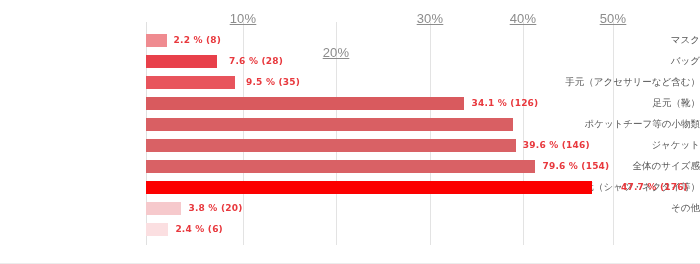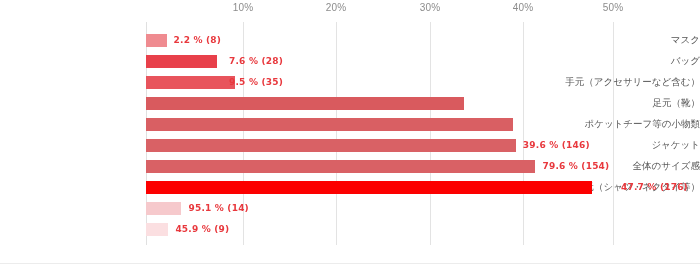--- a/index.html
+++ b/index.html
@@ -41,26 +41,27 @@
     top: 22px;
     width: 1px;
     height: 223px;
     background: #e3e3e3;
   }
   .gridline.axis-base {
     background: #e0e0e0;
   }
   .tick-label {
     position: absolute;
-    top: 2px;
+    top: 11px;
     transform: translateX(-50%);
-    font-size: 10px;
+    font-size: 13px;
     color: #8c8c8c;
     white-space: nowrap;
     letter-spacing: 0.2px;
+    text-decoration: underline;
   }
 
   .row {
     position: absolute;
     left: 0;
     width: 700px;
     height: 21px;
   }
   .cat-label {
     position: absolute;
@@ -103,44 +104,45 @@
 
     <div class="gridline axis-base" style="left:146px;"></div>
 
     <div class="gridline" style="left:243px;"></div>
     <div class="gridline" style="left:336px;"></div>
     <div class="gridline" style="left:430px;"></div>
     <div class="gridline" style="left:523px;"></div>
     <div class="gridline" style="left:613px;"></div>
 
     <div class="tick-label" style="left:243px;">10%</div>
-    <div class="tick-label" style="left:336px;">20%</div>
+    <div class="tick-label" style="left:336px;margin-top:34px;">20%</div>
     <div class="tick-label" style="left:430px;">30%</div>
     <div class="tick-label" style="left:523px;">40%</div>
     <div class="tick-label" style="left:613px;">50%</div>
 
     <div id="rows">
         <div class="row" style="top: 30px;">
           <div class="cat-label">マスク</div>
           <div class="bar" style="left: 146px; width: 20.548px; background: rgb(239, 139, 144);"></div>
           <div class="val-label" style="left: 173.548px; color: rgb(232, 56, 61);">2.2 % (8)</div>
         </div>
         <div class="row" style="top: 51px;">
           <div class="cat-label">バッグ</div>
           <div class="bar" style="left: 146px; width: 70.984px; background: rgb(232, 64, 74);"></div>
           <div class="val-label" style="left: 229px; color: rgb(232, 56, 61); text-align: center;">7.6 % (28)</div>
         </div>
         <div class="row" style="top: 72px;">
           <div class="cat-label">手元（アクセサリーなど含む）</div>
           <div class="bar" style="left: 146px; width: 88.73px; background: rgb(232, 84, 92);"></div>
-          <div class="val-label" style="left: 229px; color: rgb(232, 56, 61); text-align: center;">9.5 % (35)</div>
+          <div class="val-label" style="left: 246px; color: rgb(232, 56, 61); text-align: center;">9.5 % (35)</div>
         </div>
         <div class="row" style="top: 93px;">
           <div class="cat-label">足元（靴）</div>
           <div class="bar" style="left: 146px; width: 318.494px; background: rgb(217, 90, 94);"></div>
+          <div class="val-label" style="left: 471.494px; color: rgb(232, 56, 61);">34.1 % (126)</div>
         </div>
         <div class="row" style="top: 114px;">
           <div class="cat-label">ポケットチーフ等の小物類</div>
           <div class="bar" style="left: 146px; width: 367.062px; background: rgb(217, 95, 99);"></div>
         </div>
         <div class="row" style="top: 135px;">
           <div class="cat-label">ジャケット</div>
           <div class="bar" style="left: 146px; width: 369.864px; background: rgb(217, 97, 101);"></div>
           <div class="val-label" style="left: 522.864px; color: rgb(232, 56, 61);">39.6 % (146)</div>
         </div>
@@ -148,25 +150,26 @@
           <div class="cat-label">全体のサイズ感</div>
           <div class="bar" style="left: 146px; width: 389.478px; background: rgb(217, 97, 101);"></div>
           <div class="val-label" style="left: 542.478px; color: rgb(232, 56, 61);">79.6 % (154)</div>
         </div>
         <div class="row" style="top: 177px;">
           <div class="cat-label">胸元（シャツ・ネクタイ等）</div>
           <div class="bar" style="left: 146px; width: 445.518px; background: rgb(252, 0, 0);"></div>
           <div class="val-label" style="left: 621px; color: rgb(232, 56, 61);">47.7 % (176)</div>
         </div>
         <div class="row" style="top: 198px;">
+          <div class="cat-label">その他</div>
           <div class="bar" style="left: 146px; width: 35.492px; background: rgb(246, 201, 204);"></div>
-          <div class="val-label" style="left: 188.492px; color: rgb(232, 56, 61);">95.1 % (14)</div>
+          <div class="val-label" style="left: 188.492px; color: rgb(232, 56, 61);">3.8 % (20)</div>
         </div>
         <div class="row" style="top: 219px;">
           <div class="bar" style="left: 146px; width: 22.416px; background: rgb(251, 223, 225);"></div>
-          <div class="val-label" style="left: 175.416px; color: rgb(232, 56, 61);">45.9 % (9)</div>
+          <div class="val-label" style="left: 175.416px; color: rgb(232, 56, 61);">2.4 % (6)</div>
         </div>
       </div>
 
   </div>
 
   <div id="bottom-rule"></div>
 </div>
 
 </body></html>

